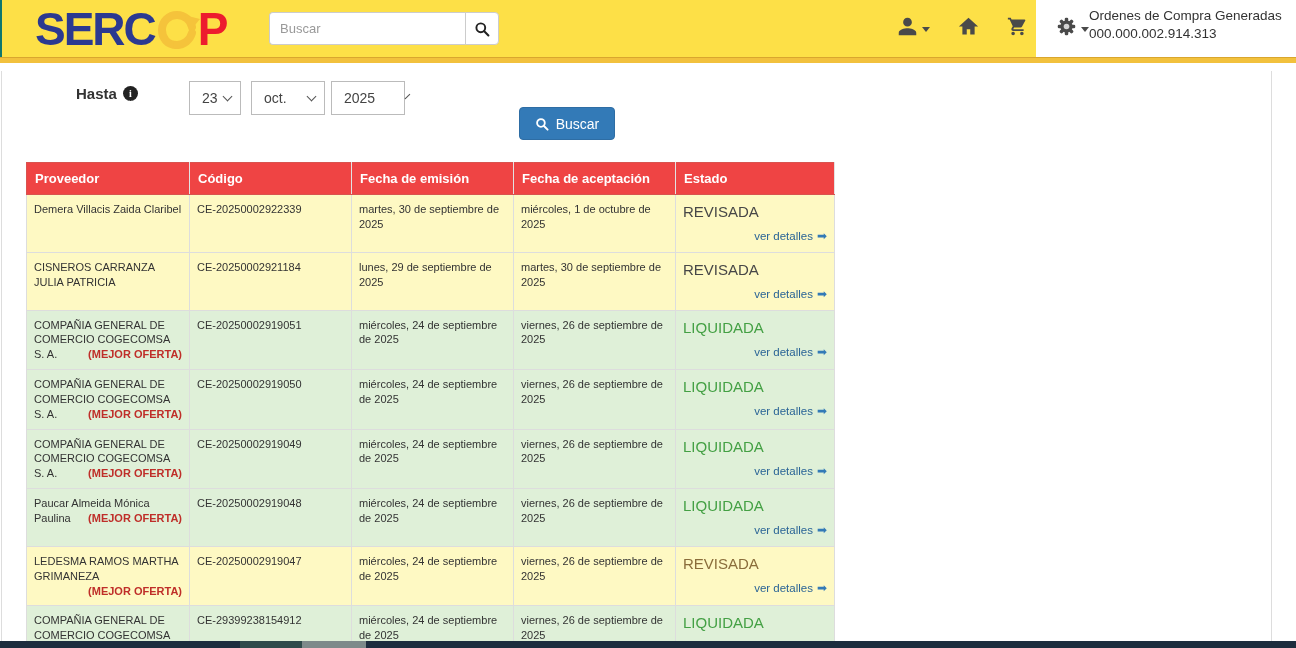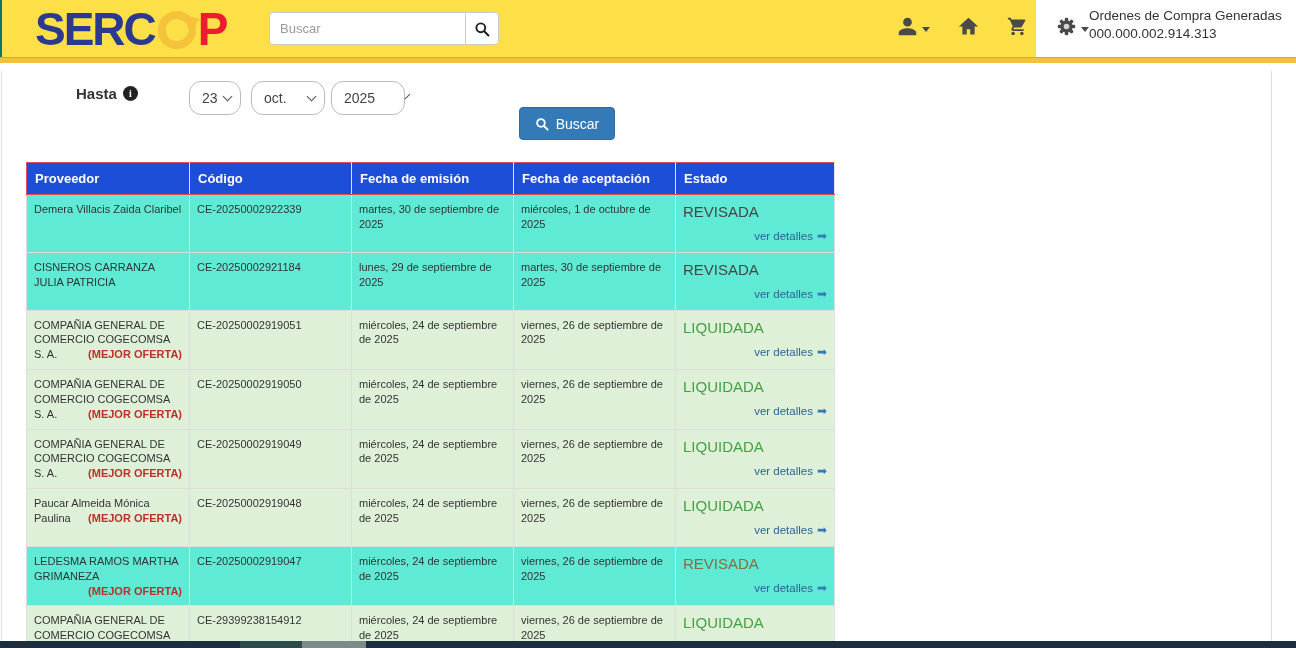--- a/index.html
+++ b/index.html
@@ -47,41 +47,41 @@
              overflow:hidden;margin-top:8px; }
 
   .hasta-wrap { position:absolute; left:74px; top:14px; font-size:15px; font-weight:bold; color:#333;
                 display:flex; align-items:center; gap:6px; }
   .info-icon { display:inline-block; width:15px; height:15px; background:#222; color:#fff;
                border-radius:50%; font-size:10px; font-weight:bold; text-align:center;
                line-height:15px; border-bottom:1px dotted #555; cursor:pointer;
                font-family:"Liberation Serif", serif; }
 
   .fake-select { position:absolute; top:10px; height:34px; background:#fff; border:1px solid #bbb;
-                 border-radius:12px; display:flex; align-items:center; justify-content:space-between;
+                 border-radius:0; display:flex; align-items:center; justify-content:space-between;
                  padding:0 9px 0 12px; font-size:14px; color:#444; cursor:pointer; }
   .sel-day   { left:187px; width:52px; }
   .sel-month { left:249px; width:74px; }
   .sel-year  { left:329px; width:74px;gap:32px; }
   .chev { width:7px; height:7px; border-right:1.8px solid #555; border-bottom:1.8px solid #555;
           transform:rotate(45deg); margin-top:-4px; }
 
   .buscar-btn { position:absolute; left:517px; top:36px; width:96px; height:33px;
                 background:#337ab7; border:1px solid #2e6da4; border-radius:4px; color:#fff;
                 font-size:14px; cursor:pointer; display:flex; align-items:center;
                 justify-content:center; gap:7px; font-family:"Liberation Sans", sans-serif; }
 
   
   table { position:absolute; left:24px; top:91px; width:808px; border-collapse:collapse;
           table-layout:fixed; }
-  th { background:#1d4ed8; color:#fff; font-size:13px; font-weight:bold; text-align:left;
+  th { background:#ef4444; color:#fff; font-size:13px; font-weight:bold; text-align:left;
        padding:8px 8px; border:1px solid #d9534f; border-right:1px solid #e2e2e2; }
   td { border:1px solid #ddd; vertical-align:top; padding:7px 7px; font-size:11px; color:#333;
        line-height:1.35; }
-  tr.row-white { background:#5eead4; }
+  tr.row-white { background:#fef9c3; }
   tr.row-green { background:#dff0d8;border-radius:24px; }
   .mejor-oferta { color:#bf2e29; font-weight:bold; float:right; }
   .cell-estado { position:relative; }
   .status-text { font-size:15px; }
   .detail-line { text-align:right; margin-top:6px; }
   .ver-detalles { color:#2a6496; font-size:11.5px; cursor:pointer; text-decoration:none; }
   .arrow-icon { color:#337ab7; font-size:12px; margin-left:4px; }
 
   
   .bottom-bar { position:absolute; left:0; bottom:0; width:1296px; height:7px; background:#1d2d3e; z-index:10; }

